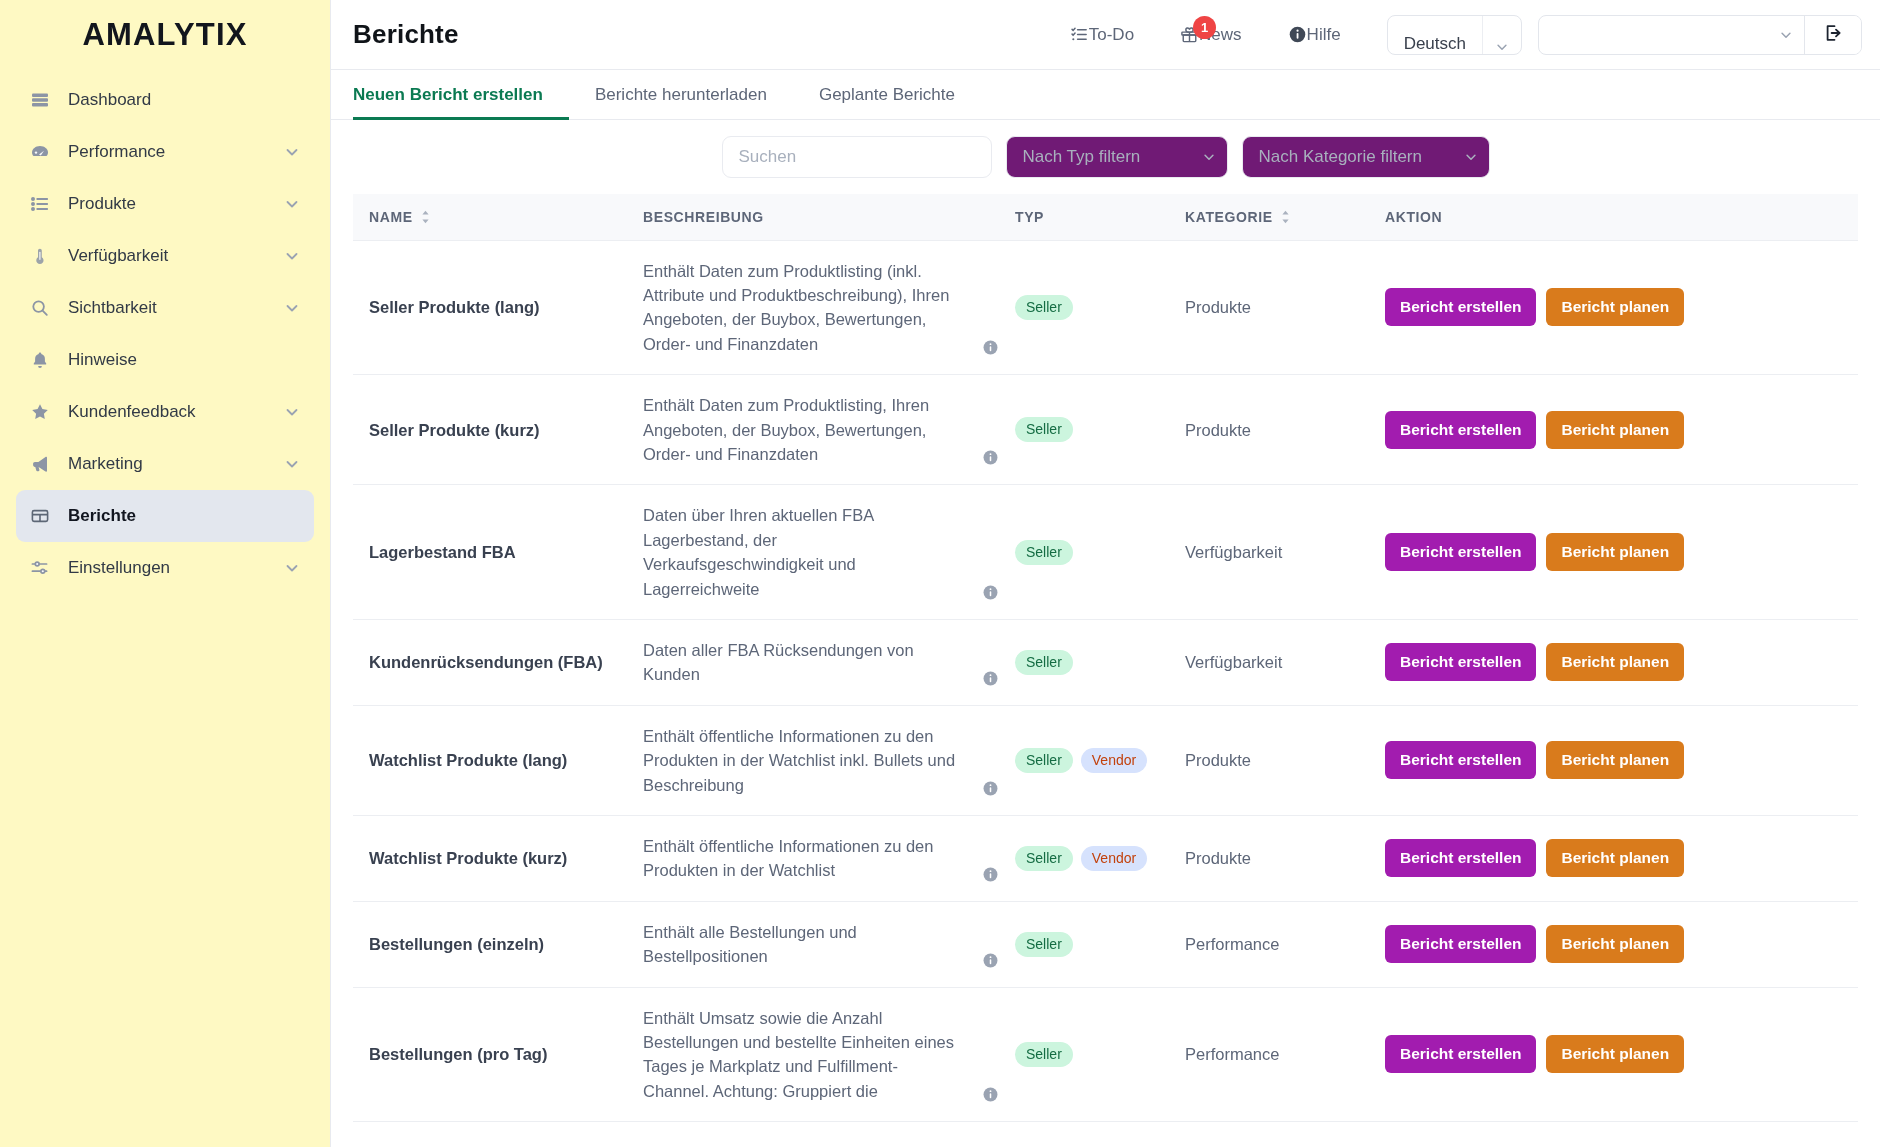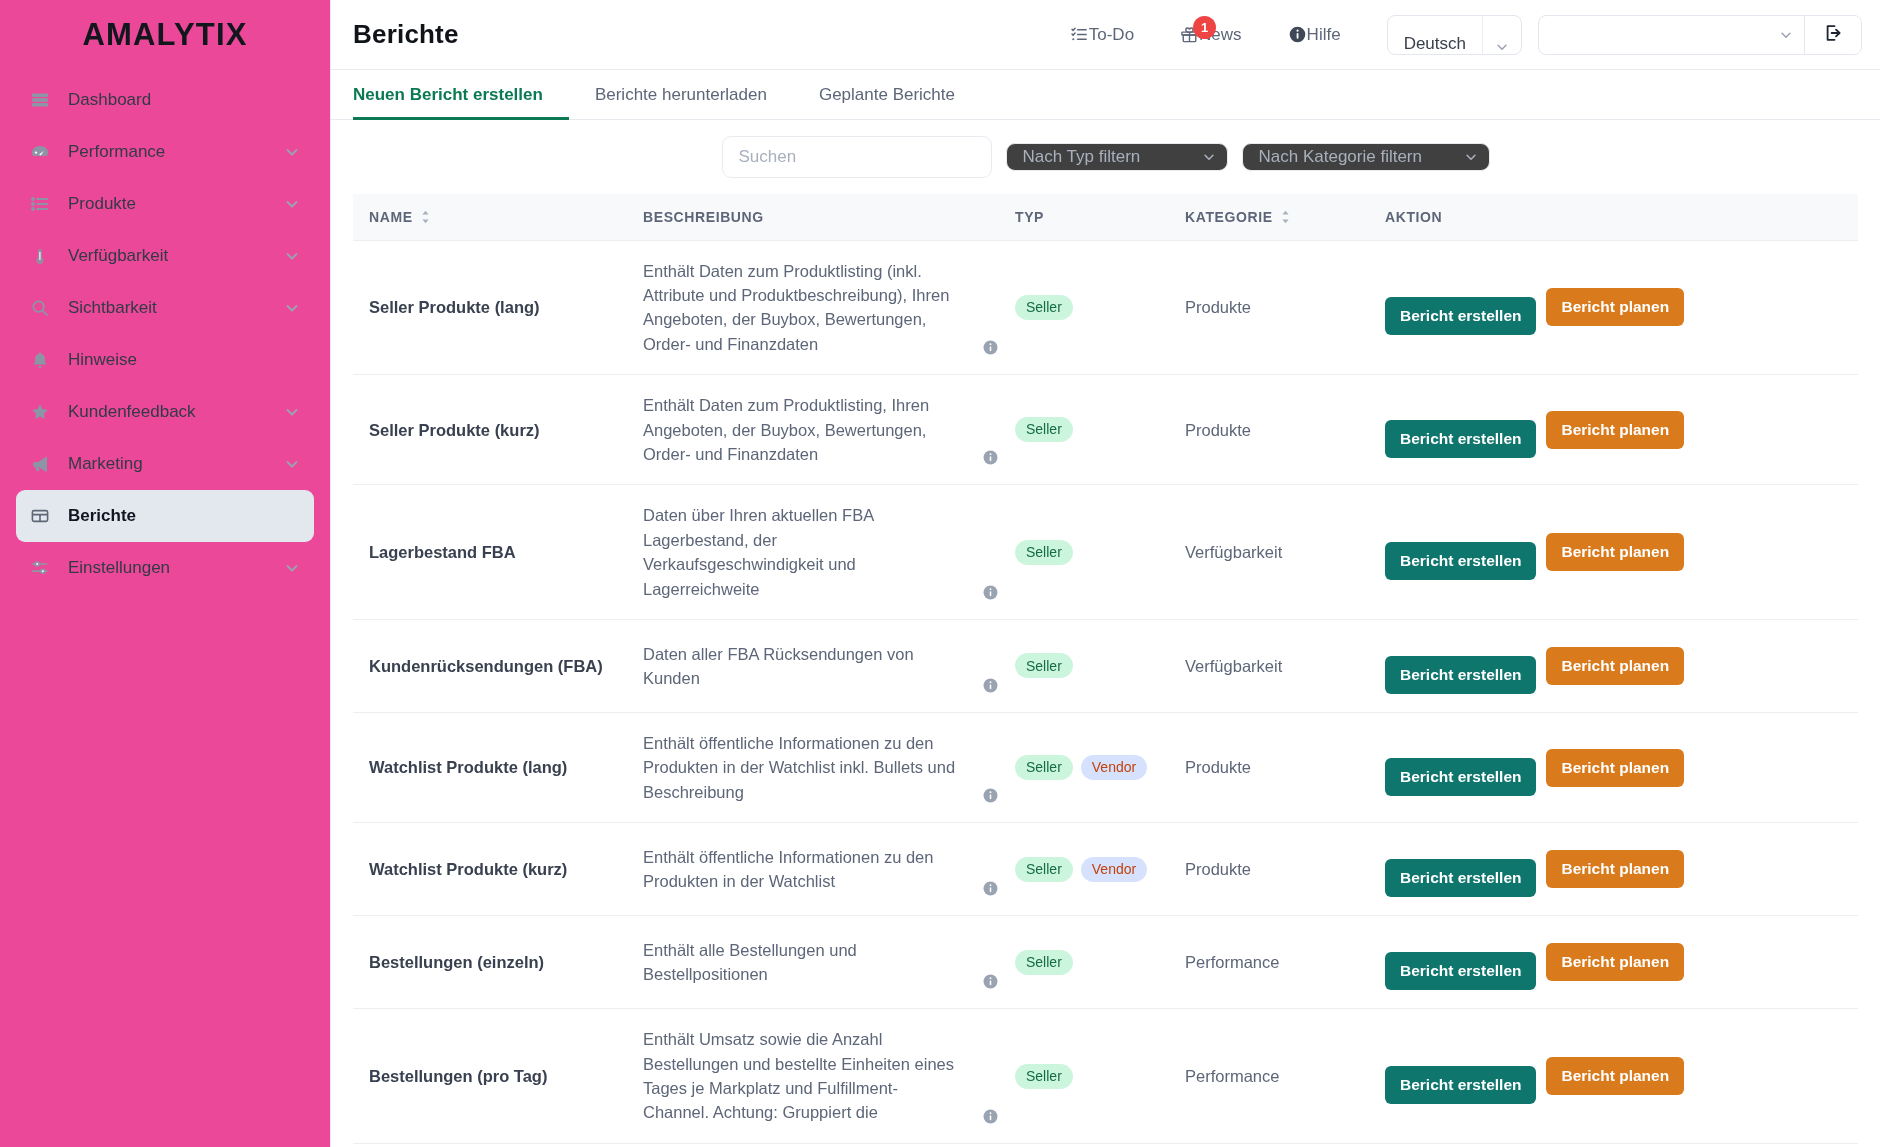--- a/index.html
+++ b/index.html
@@ -17,21 +17,21 @@
     display: flex;
     width: 1880px;
     height: 1147px;
   }
 
   
   .sidebar {
     width: 331px;
     min-width: 331px;
     height: 1147px;
-    background: #ec4899;
+    background: #fef9c3;
     border-right: 1px solid #e8eaef;
     padding-top: 0;
   }
 
   .brand {
     height: 70px;
     display: flex;
     align-items: center;
     justify-content: center;
     font-size: 31px;
@@ -248,26 +248,26 @@
     outline: 0;
     width: 100%;
     font-size: 17px;
     color: #39404d;
     font-family: "Liberation Sans", sans-serif;
     background: transparent;
   }
   .search-box input::placeholder { color: #a8b0bd; }
 
   .filter-select {
-    height: 28px;
+    height: 42px;
     border: 1px solid #e9ebf0;
     border-radius: 9px;
     display: flex;
     align-items: center;
-    background: #404040;
+    background: #701a75;
     cursor: pointer;
   }
   .filter-select .val {
     padding: 0 14px 0 16px;
     font-size: 17px;
     color: #a8b0bd;
     white-space: nowrap;
   }
   .filter-select .arr {
     width: 36px;
@@ -358,21 +358,21 @@
     border-radius: 6px;
     height: 38px;
     padding: 0 15px;
     font-size: 15.5px;
     font-weight: 700;
     color: #fff;
     cursor: pointer;
     white-space: nowrap;
     font-family: "Liberation Sans", sans-serif;
   }
-  .btn-create { background: #0f766e; margin-top: 18px; }
+  .btn-create { background: #a21caf; }
   .btn-plan   { background: #d97b1c; }
 </style>
 </head>
 <body>
 
 <div class="app">
 
   <aside class="sidebar">
     <div class="brand">AMALYTIX</div>
     <nav class="nav">

